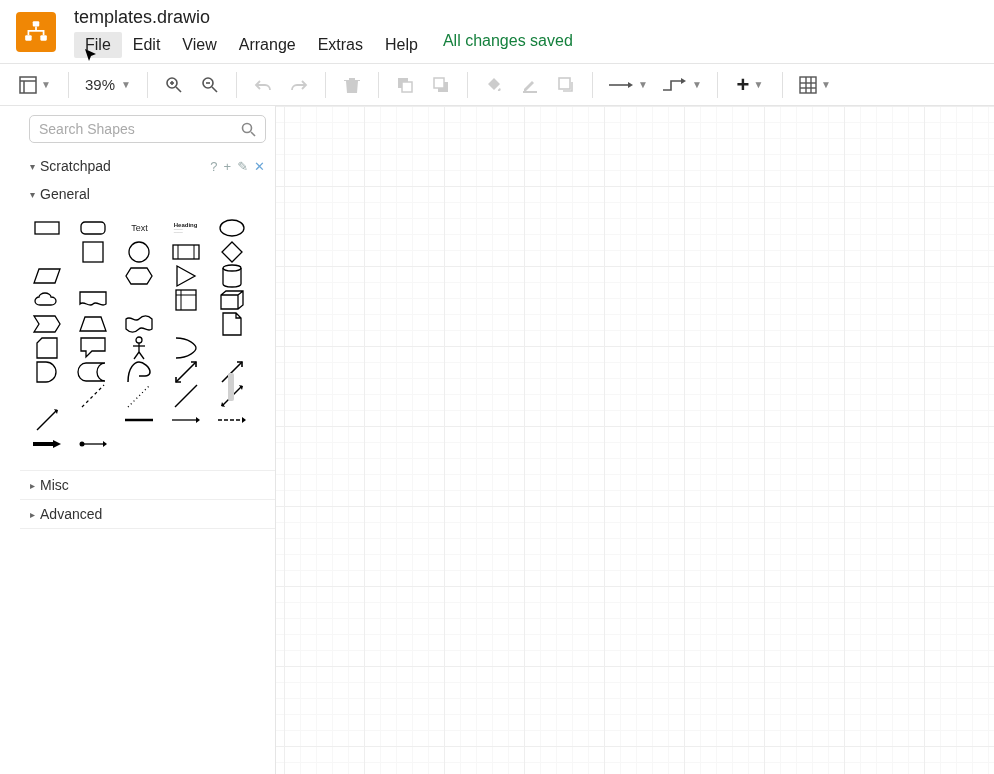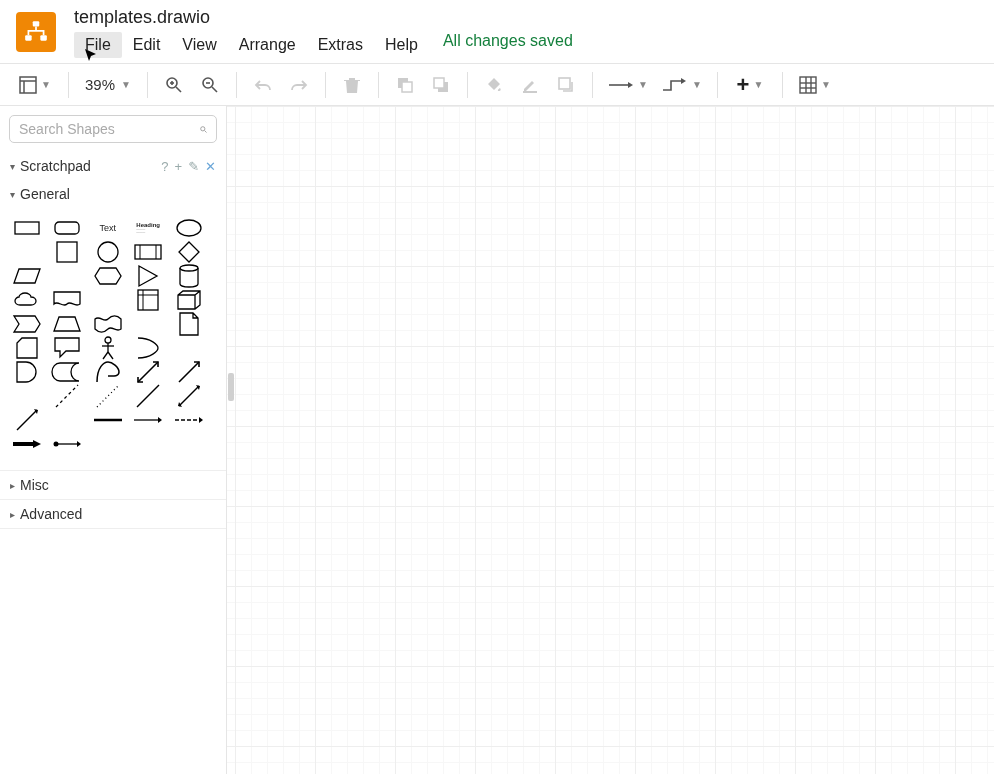--- a/index.html
+++ b/index.html
@@ -19,21 +19,21 @@
   .toolbar { display: flex; align-items: center; height: 42px; padding: 0 12px; border-bottom: 1px solid #e5e5e5; gap: 4px; }
   .tool-btn { width: 32px; height: 32px; display: flex; align-items: center; justify-content: center; cursor: pointer; color: #555; border-radius: 3px; }
   .tool-btn.disabled { color: #ccc; cursor: default; }
   .tool-drop { width: 46px; display: flex; align-items: center; justify-content: center; gap: 2px; cursor: pointer; }
   .tool-sep { width: 1px; height: 26px; background: #e0e0e0; margin: 0 6px; }
   .zoom-select { display: flex; align-items: center; gap: 4px; height: 32px; padding: 0 6px; cursor: pointer; font-size: 15px; color: #333; }
   .caret { font-size: 10px; color: #888; margin-left: 2px; }
   .plus-big { font-size: 22px; font-weight: bold; }
   
   .body { display: flex; height: calc(100% - 106px); }
-  .sidebar { width: 227px; border-right: 1px solid #e5e5e5; overflow-y: auto; background: #fff; }
+  .sidebar { width: 276px; border-right: 1px solid #e5e5e5; overflow-y: auto; background: #fff; padding-left: 20px; }
   .search-wrap { padding: 9px; }
   .search-box { display: flex; align-items: center; border: 1px solid #d0d0d0; border-radius: 5px; padding: 5px 9px; }
   .search-box input { border: none; outline: none; flex: 1; font-size: 14px; color: #333; background: transparent; }
   .search-box input::placeholder { color: #aaa; }
   .panel-head { display: flex; align-items: center; padding: 6px 10px; font-size: 14px; color: #333; cursor: pointer; }
   .panel-head .arrow { font-size: 10px; color: #666; margin-right: 5px; }
   .panel-head .arrow.right::before { content: "▸"; }
   .panel-head .arrow.down::before { content: "▾"; }
   .panel-head .spacer { flex: 1; }
   .panel-head .mini-icons { display: flex; gap: 6px; color: #9aa; font-size: 13px; }

